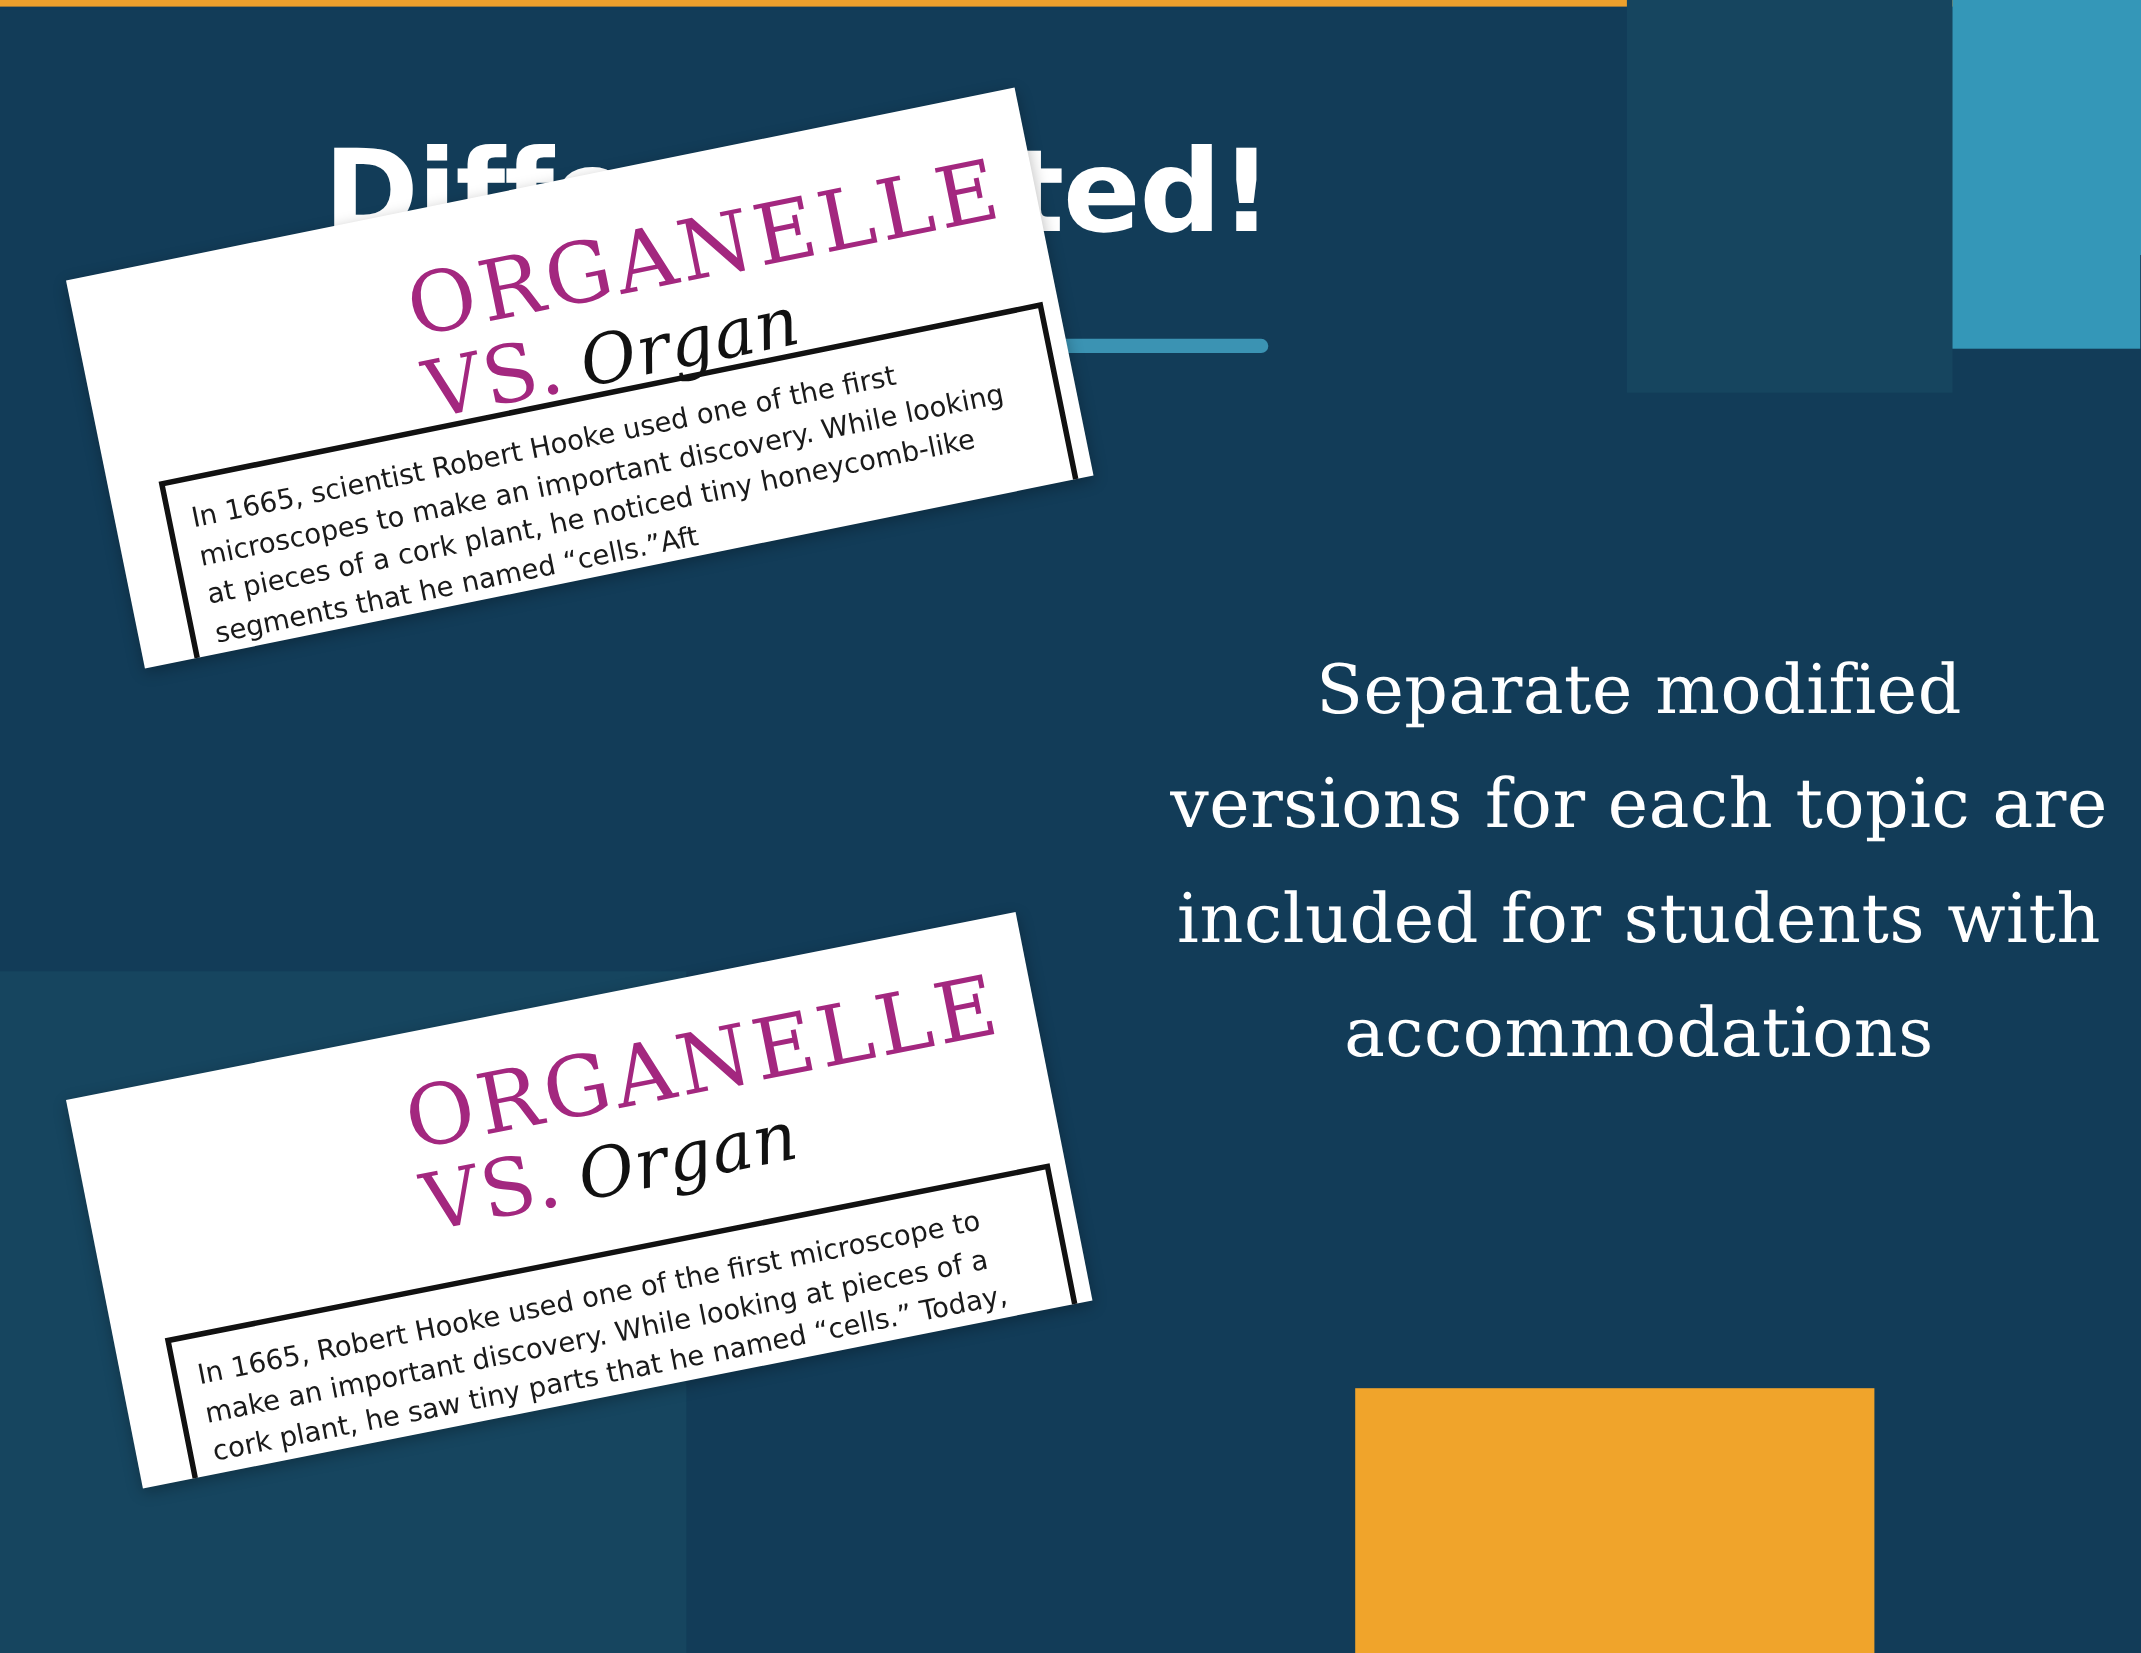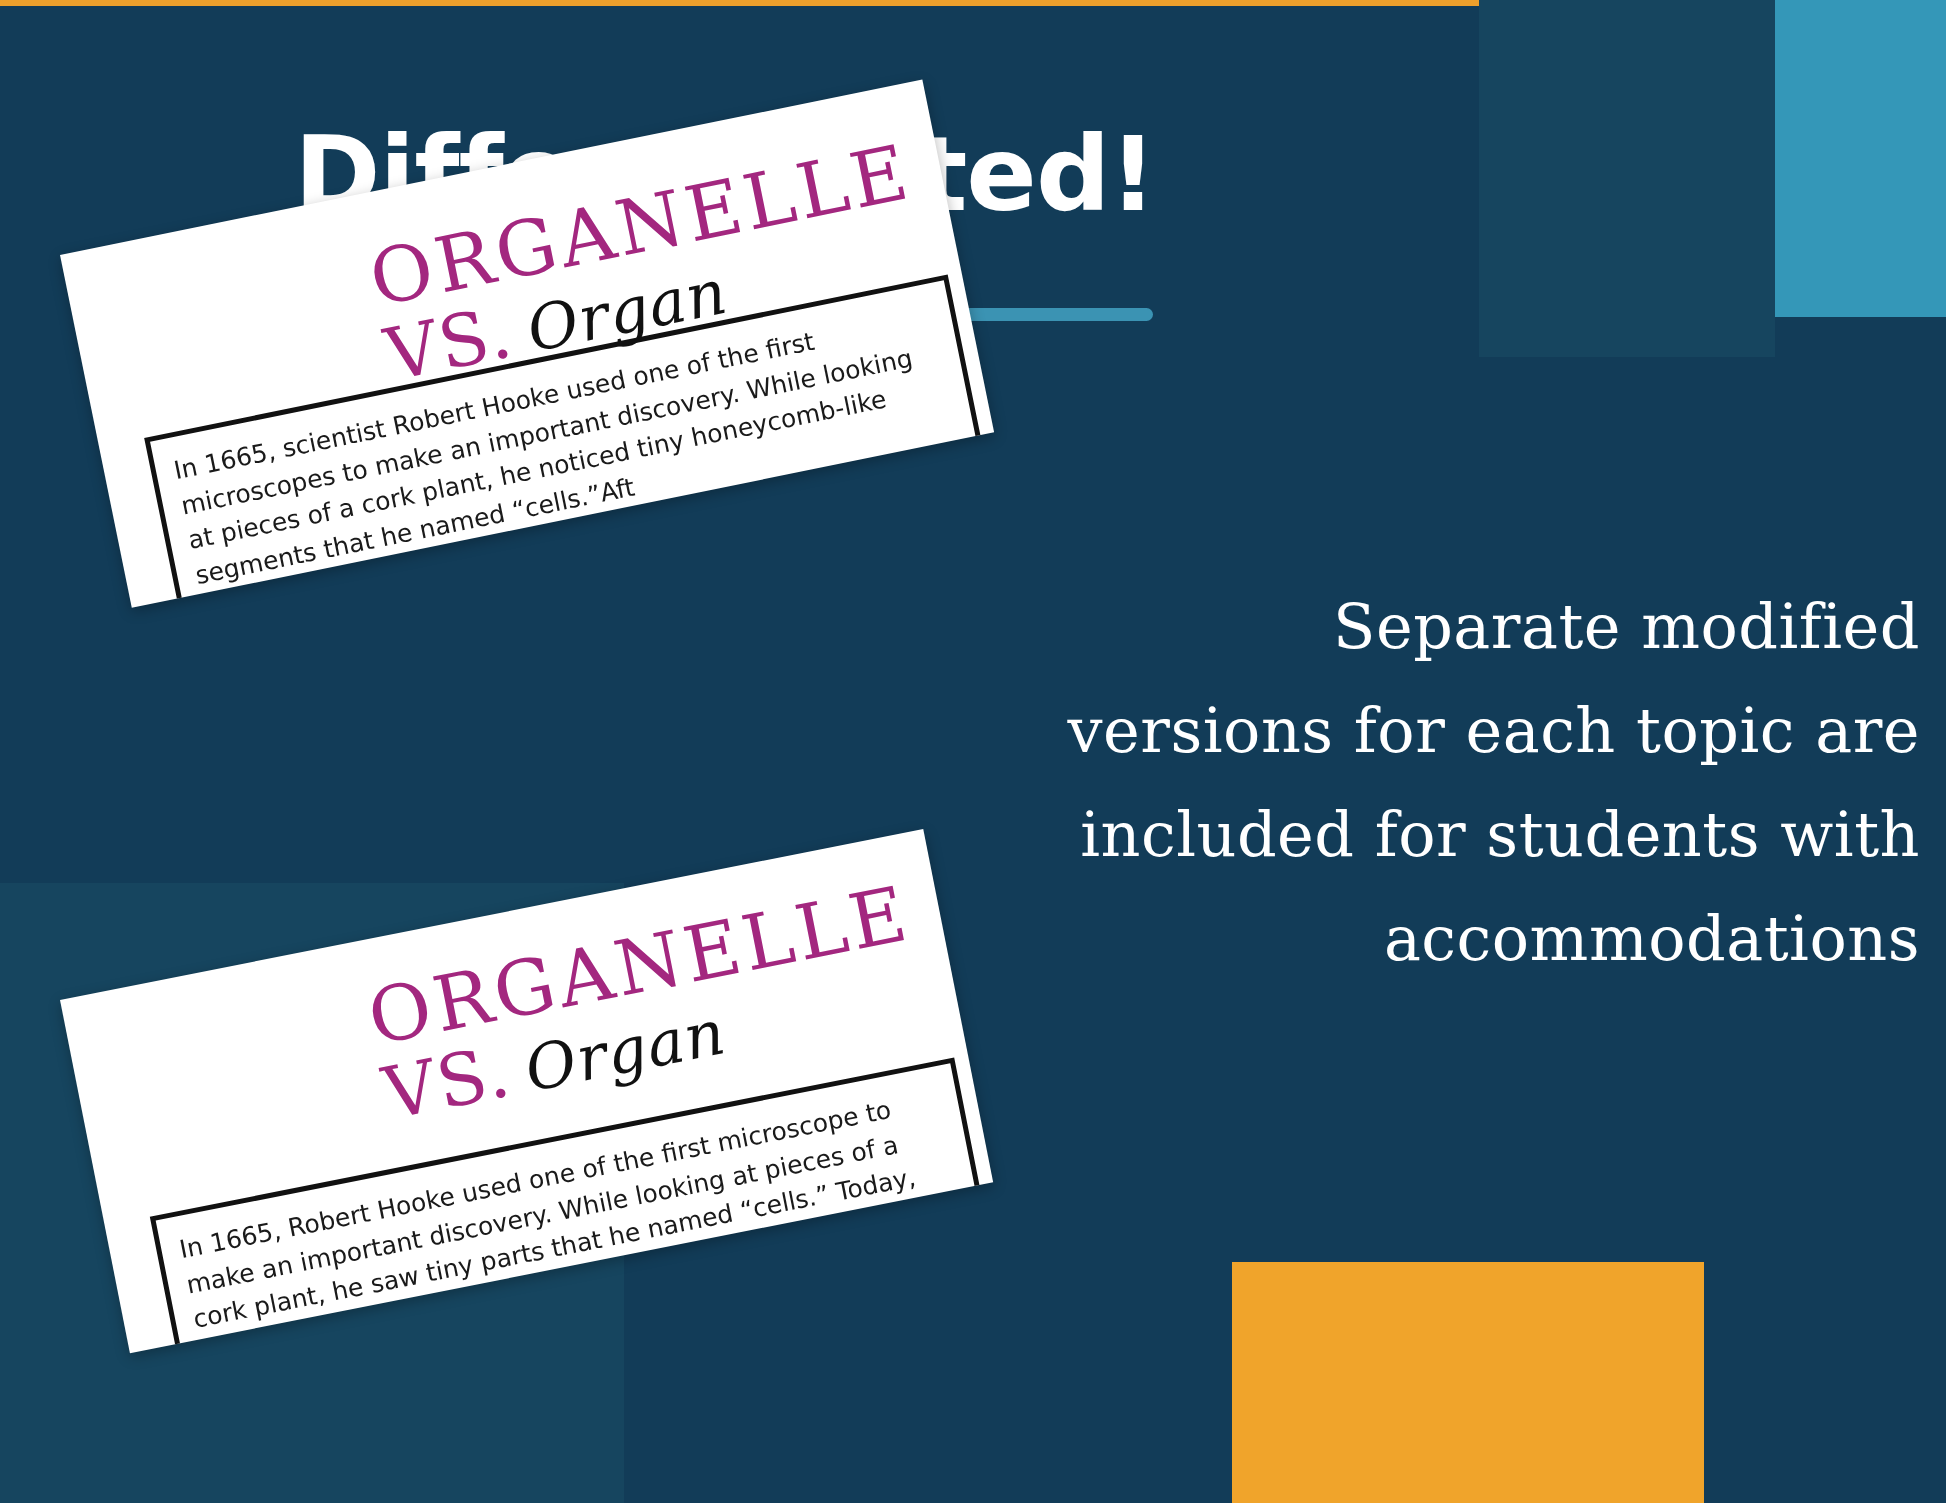--- a/index.html
+++ b/index.html
@@ -68,21 +68,21 @@
     width: 396px; height: 13px;
     border-radius: 7px;
     background: #3b93b3;
   }
 
   
   #side-text {
     position: absolute;
     left: 1060px; top: 575px;
     width: 860px;
-    text-align: right;
+    text-align: center;
     color: #ffffff;
     font-family: "DejaVu Serif", serif;
     font-weight: 400;
     font-size: 62px;
     line-height: 1.68;
     letter-spacing: 0.5px;
   }
 
   
   .worksheet {

